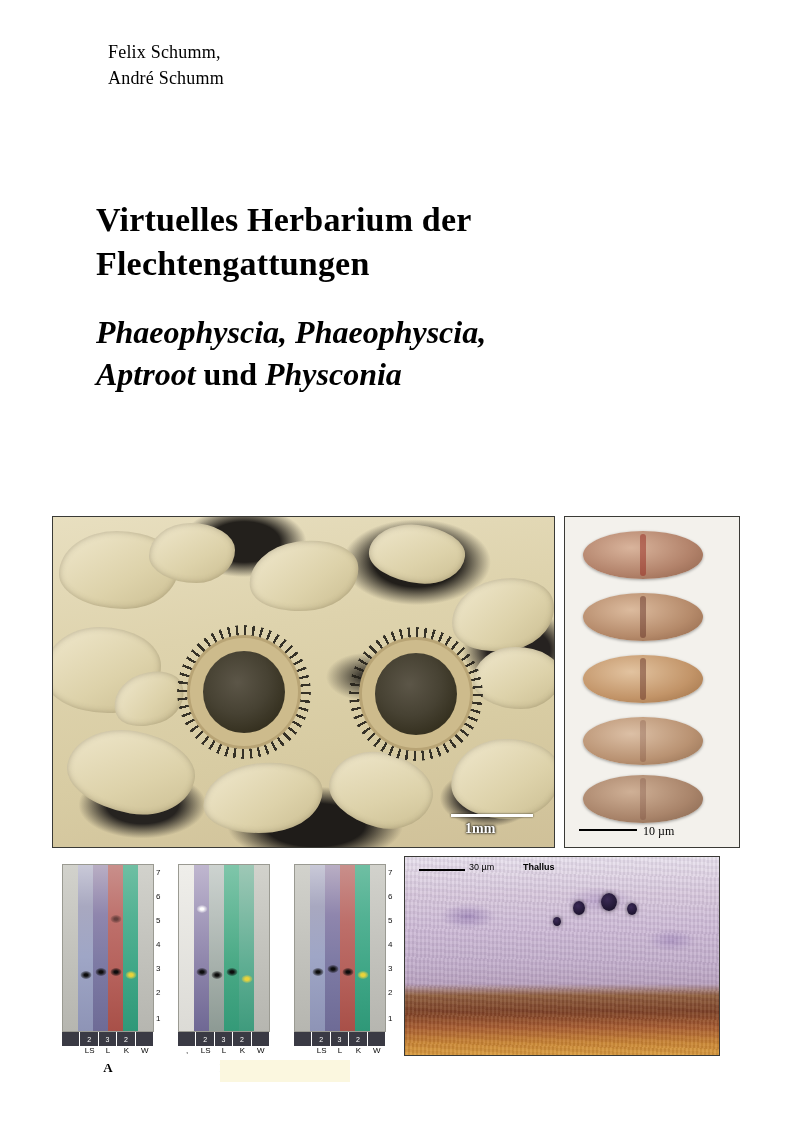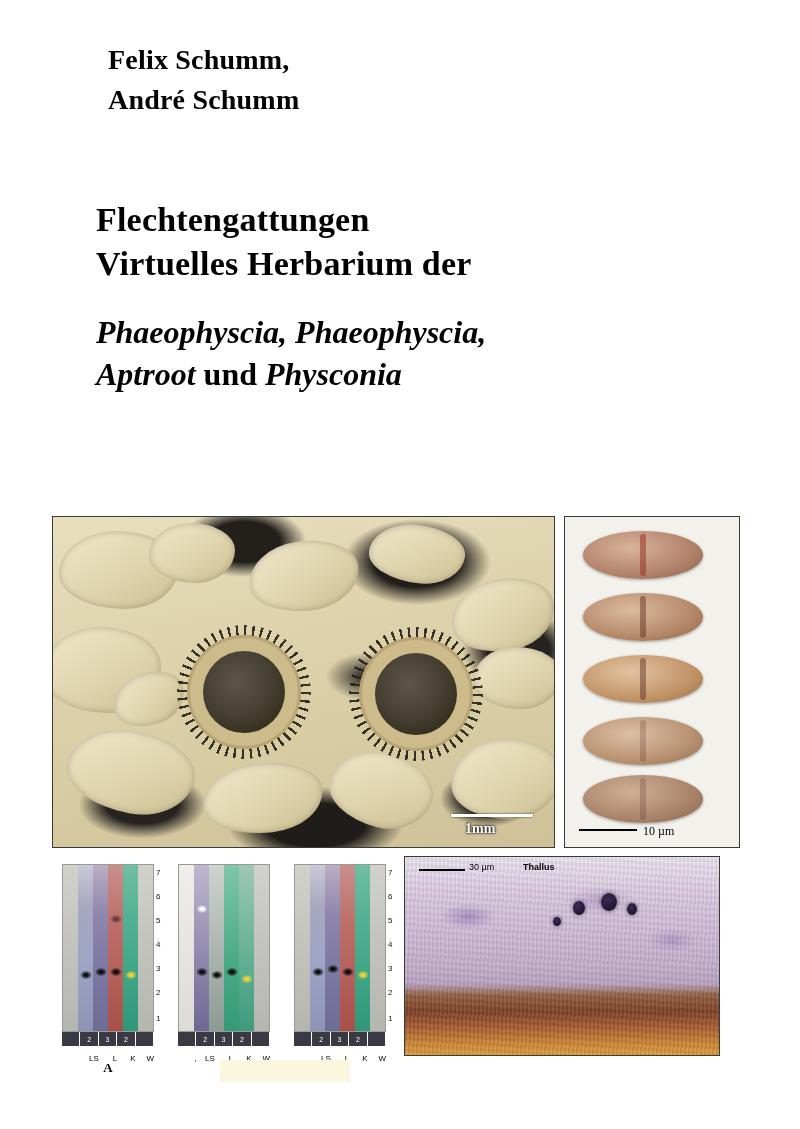--- a/index.html
+++ b/index.html
@@ -21,23 +21,23 @@
     width: 800px;
     height: 1129px;
     background: #ffffff;
   }
 
   
   .authors {
     position: absolute;
     left: 108px;
     top: 40px;
-    font-size: 28px;
+    font-size: 18px;
     line-height: 1.42;
-    font-weight: 700;
+    font-weight: 400;
     letter-spacing: 0.2px;
   }
   .authors div { white-space: pre; }
 
   
   .title-block {
     position: absolute;
     left: 96px;
     top: 198px;
     width: 620px;
@@ -254,21 +254,21 @@
   .tlc-labels {
     position: absolute;
     left: 0;
     top: 190px;
     width: 92px;
     display: flex;
     font-size: 8px;
     font-family: "Liberation Sans", sans-serif;
     color: #000;
   }
-  .tlc-labels span { flex: 1; text-align: right; margin-top: 8px; }
+  .tlc-labels span { flex: 1; text-align: center; }
   .panel-letter {
     position: absolute;
     top: 204px;
     width: 92px;
     text-align: center;
     font-size: 13px;
     font-weight: bold;
     font-family: "Liberation Serif", serif;
   }
 
@@ -350,22 +350,22 @@
 
 <div class="page">
 
   <div class="authors">
     <div>Felix Schumm,</div>
     <div>André Schumm</div>
   </div>
 
   <div class="title-block">
     <div class="title-main">
+      <div>Virtuelles Herbarium der</div>
       <div>Flechtengattungen</div>
-      <div>Virtuelles Herbarium der</div>
     </div>
     <div class="title-sub">
       <div class="it">Phaeophyscia, Phaeophyscia,</div>
       <div><span class="it">Aptroot</span><span class="nit"> und </span><span class="it">Physconia</span></div>
     </div>
   </div>
 
   <div class="plate">
 
     <div class="fig-top">

